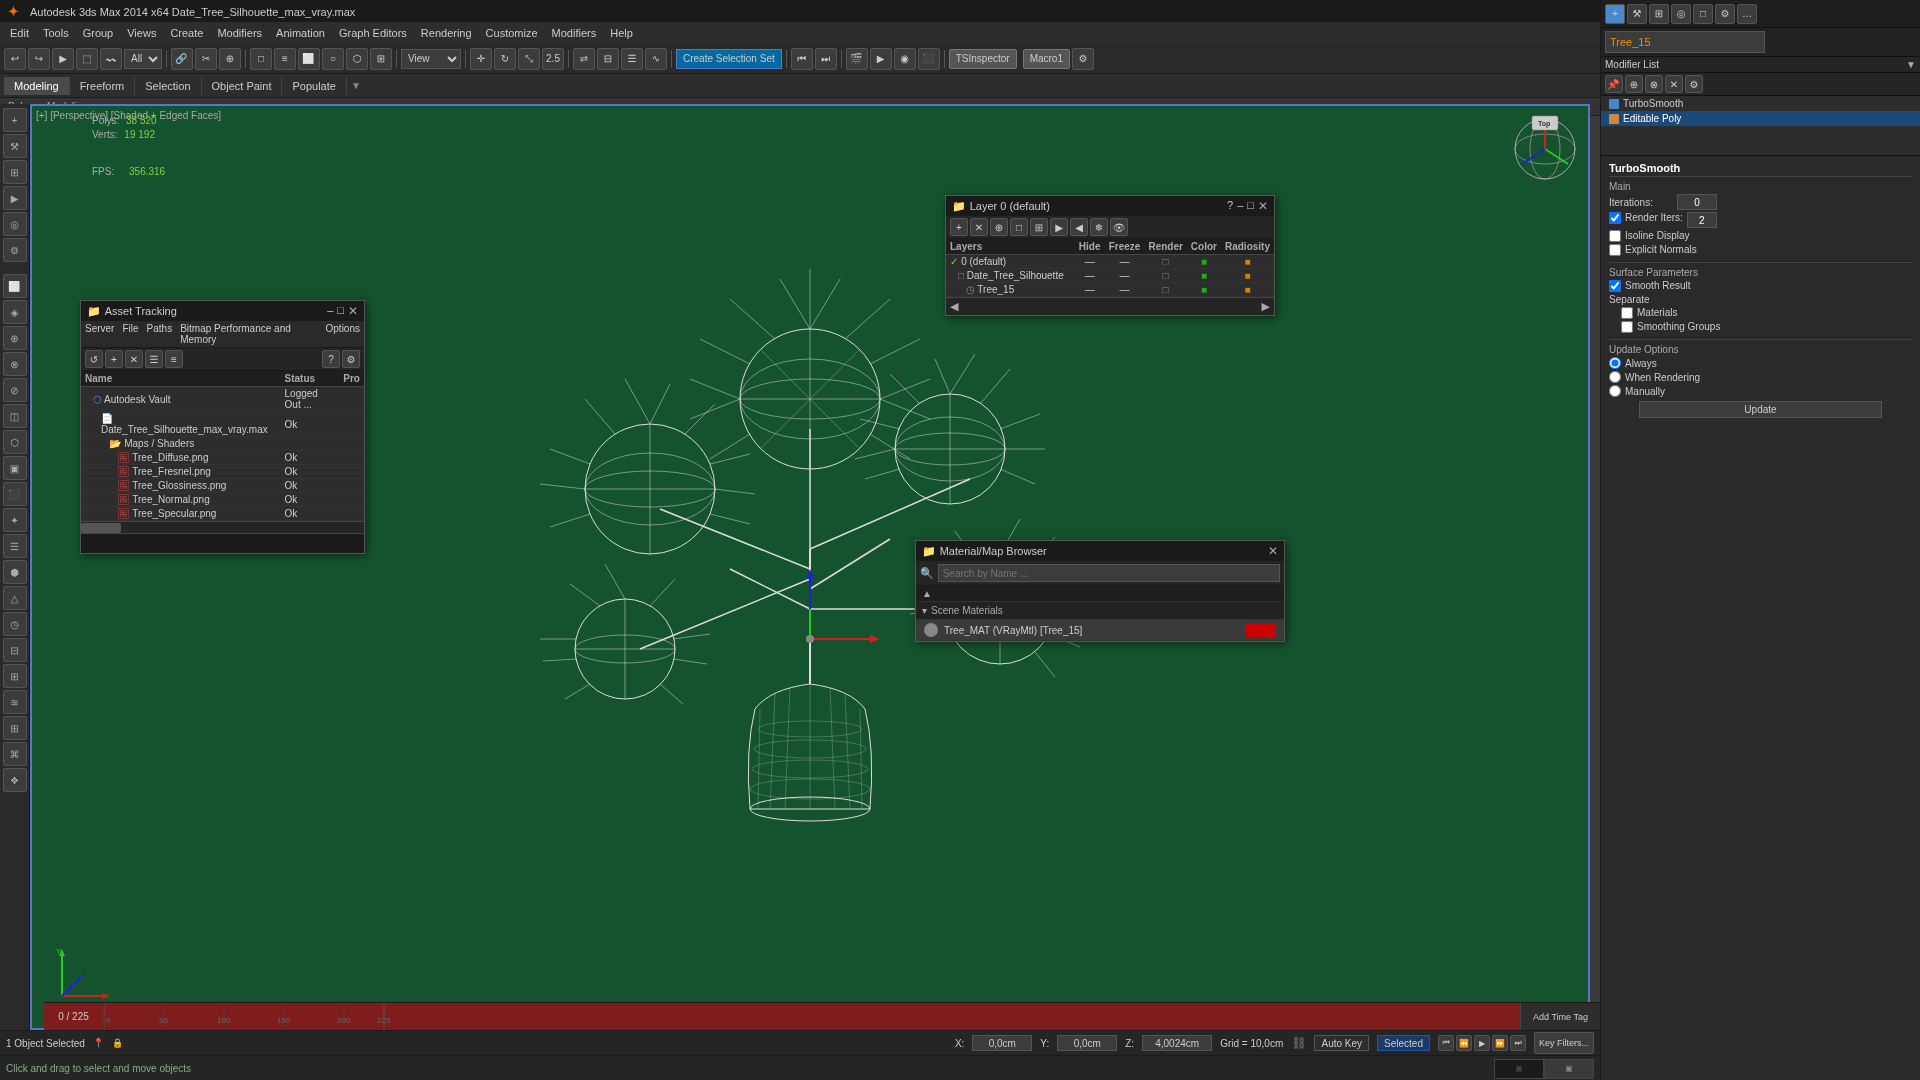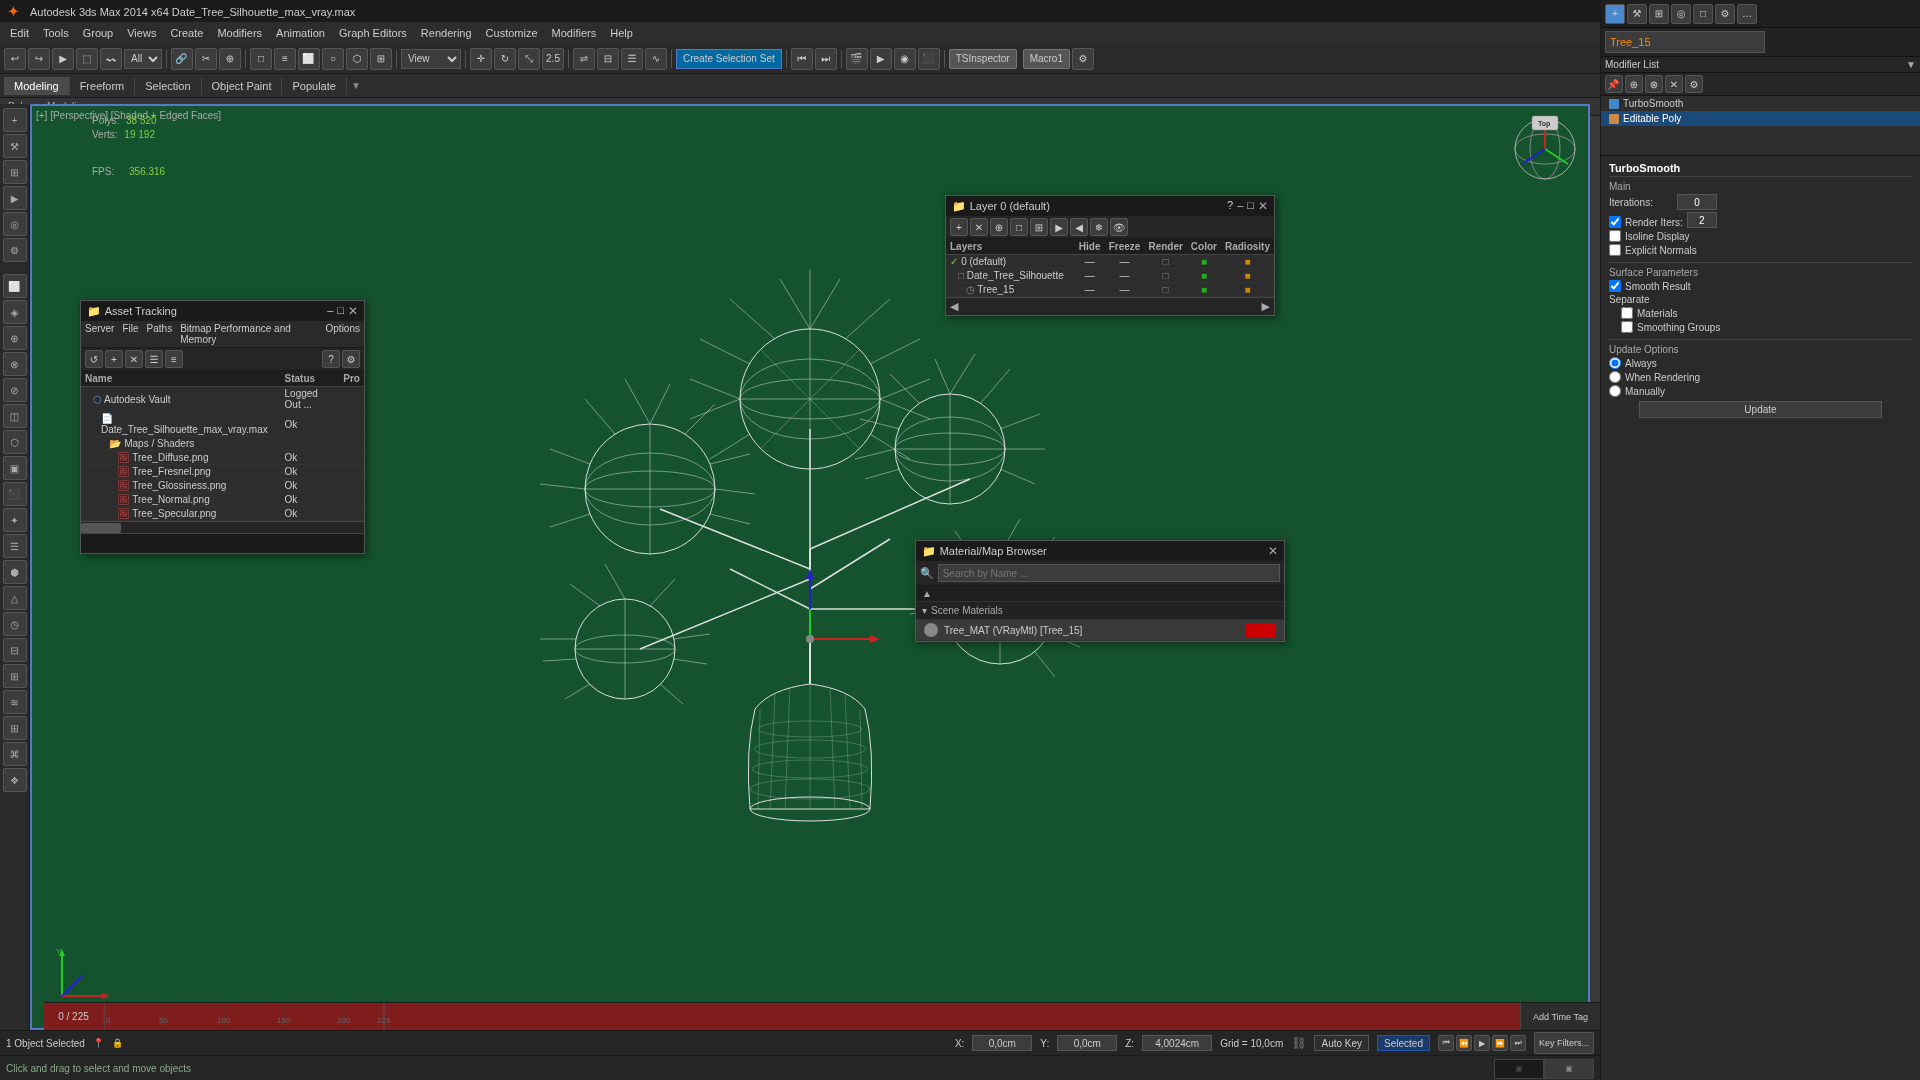--- a/index.html
+++ b/index.html
@@ -43,21 +43,21 @@
     
     
     #right-panel { position: absolute; right: 0; top: 0; width: 320px; bottom: 0; background: #2a2a2a; border-left: 1px solid #1a1a1a; display: flex; flex-direction: column; }
     .modifier-item { padding: 2px 8px; font-size: 11px; color: #ccc; display: flex; align-items: center; gap: 4px; cursor: pointer; }
     .modifier-item.selected { background: #1a4a7a; }
     .modifier-icon { width: 10px; height: 10px; background: #4488cc; border-radius: 1px; display: inline-block; }
     .section-title { color: #fff; font-size: 11px; font-weight: bold; padding: 2px 0; border-bottom: 1px solid #444; margin-bottom: 4px; }
     .param-row { display: flex; align-items: center; margin-bottom: 2px; }
     .param-label { color: #ccc; font-size: 10px; width: 68px; }
     .param-input { background: #3c3c3c; border: 1px solid #555; color: #fff; height: 16px; width: 40px; font-size: 10px; text-align: center; }
-    .checkbox-row { display: flex; align-items: flex-end; gap: 4px; margin-bottom: 2px; }
+    .checkbox-row { display: flex; align-items: flex-start; gap: 4px; margin-bottom: 2px; }
     .checkbox-row input { width: 12px; height: 12px; }
     .checkbox-row label { color: #ccc; font-size: 10px; }
     .radio-row { display: flex; align-items: center; gap: 4px; margin-bottom: 2px; }
     .radio-row input { width: 12px; height: 12px; }
     .radio-row label { color: #ccc; font-size: 10px; }
     
     
     .float-window { position: absolute; background: #2d2d2d; border: 1px solid #555; box-shadow: 2px 2px 8px rgba(0,0,0,0.5); }
     .float-titlebar { background: #1a1a1a; height: 20px; display: flex; align-items: center; justify-content: space-between; padding: 0 6px; cursor: move; }
     .float-titlebar .title { color: #ccc; font-size: 11px; display: flex; align-items: center; gap: 4px; }

